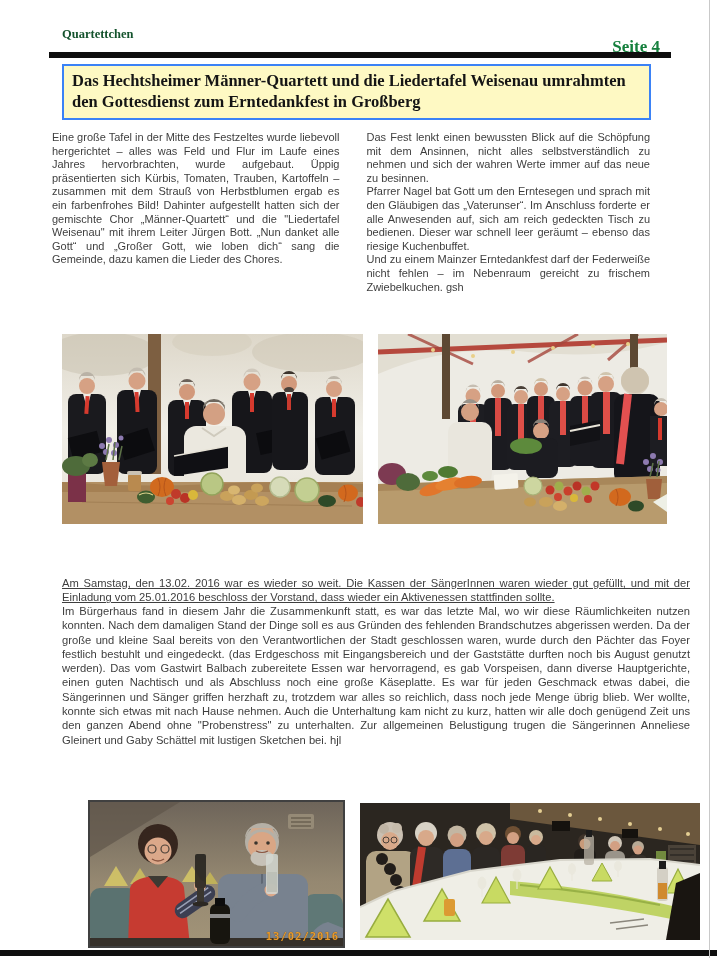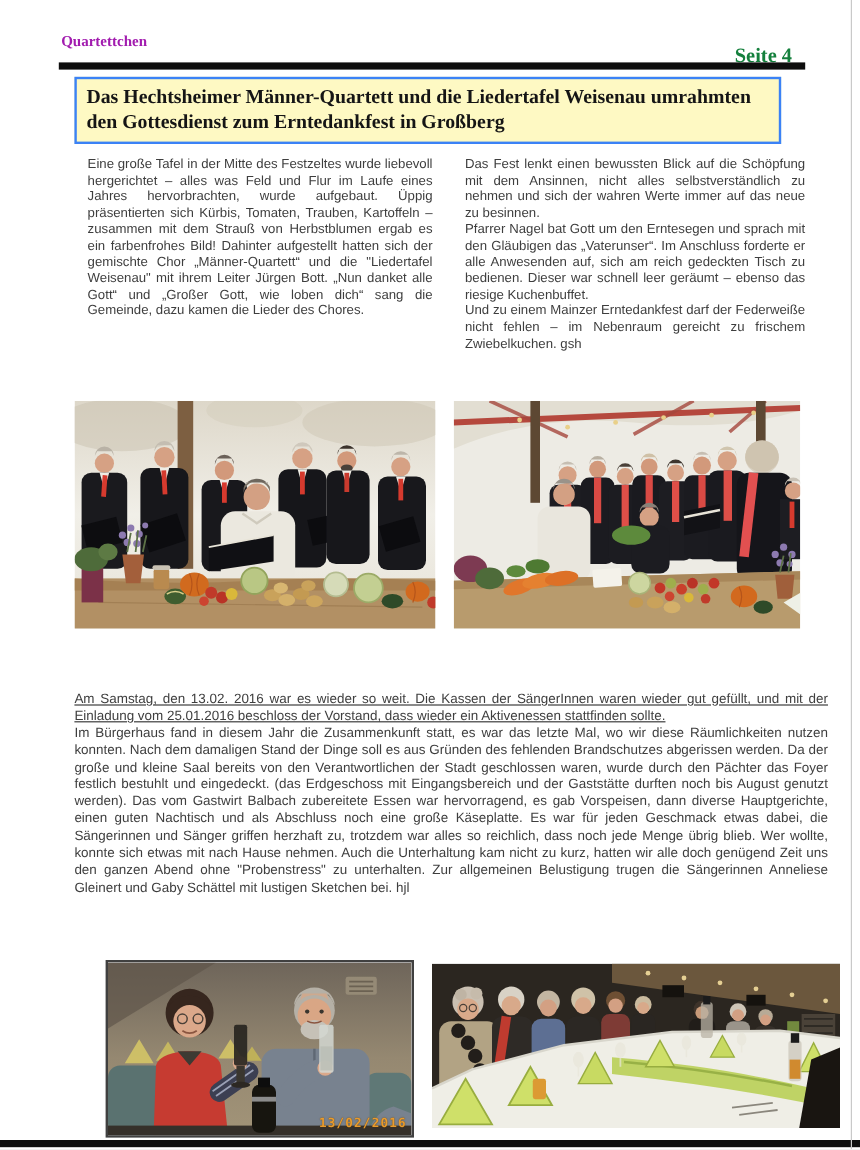--- a/index.html
+++ b/index.html
@@ -3,32 +3,32 @@
 <meta charset="utf-8">
 <style>
   html,body{margin:0;padding:0;background:#e9e9e9;}
   #page{
     position:relative; width:717px; height:958px; background:#ffffff;
     font-family:"Liberation Sans","DejaVu Sans",sans-serif;
     color:#3e3e3e; overflow:hidden; margin:0 auto;
   }
   .abs{position:absolute;}
   
-  #hdr-title{left:51px; top:27px; font-family:"Liberation Serif","DejaVu Serif",serif;
-    font-weight:bold; font-size:12.5px; color:#a21caf;}
+  #hdr-title{left:62px; top:27px; font-family:"Liberation Serif","DejaVu Serif",serif;
+    font-weight:bold; font-size:12.5px; color:#14532d;}
   #hdr-page{top:37px; right:57px; font-family:"Liberation Serif","DejaVu Serif",serif;
     font-weight:bold; font-size:17px; color:#15803d;}
   #hdr-rule{left:49px; top:52px; width:622px; height:6px; background:#0e0e0e;}
   
   .hbox{left:62px; width:569px; border:2px solid #3b82f6; background:#fef9c3;
     font-family:"Liberation Serif","DejaVu Serif",serif; font-weight:bold; color:#151515;}
   #hbox1{top:64px; padding:4px 8px 6px 8px; font-size:16.5px; line-height:21px; text-align:left;}
   #hbox2{top:537px; padding:3px 8px 6px 8px; font-size:17px; line-height:21px; text-align:center;}
   
-  #cols{left:73px; top:131px; width:598px; display:flex; gap:27px;}
+  #cols{left:52px; top:131px; width:598px; display:flex; gap:27px;}
   #cols .col{font-size:11px; line-height:13.6px; text-align:justify;}
   #col-l{width:295px;}
   #col-r{width:291px;}
   #cols p{margin:0;}
   #col-l p + p{margin-top:13px;}
   
   .wide{left:62px; width:628px; font-size:11.2px; line-height:14.3px; text-align:justify;}
   #widep1{top:576px;text-decoration:underline;}
   #widep2{top:604px;}
   

